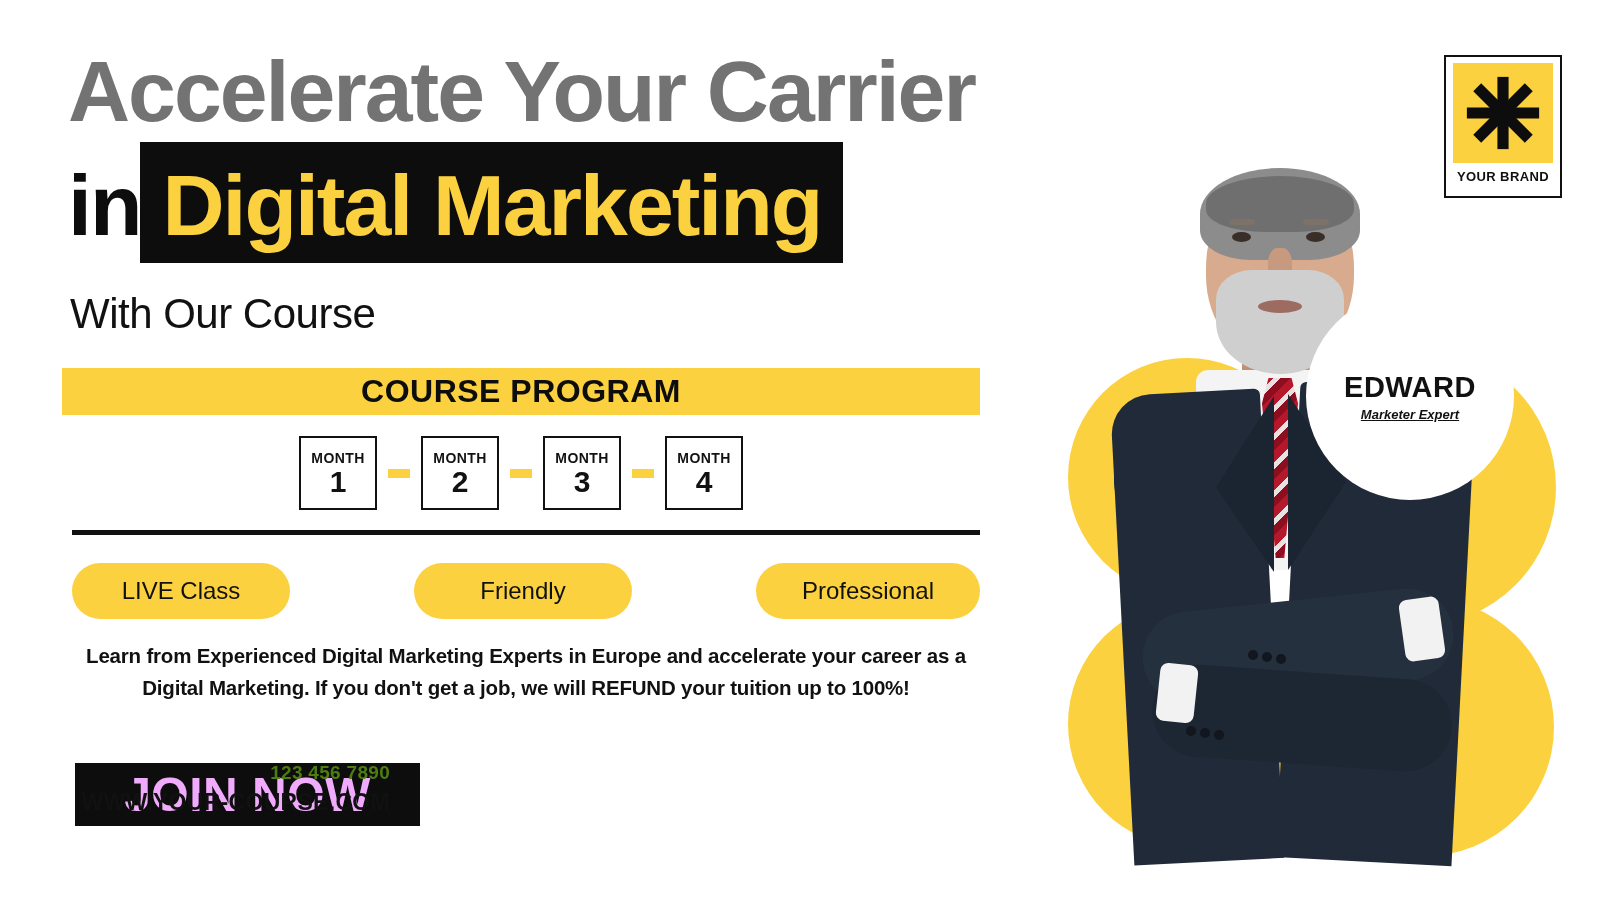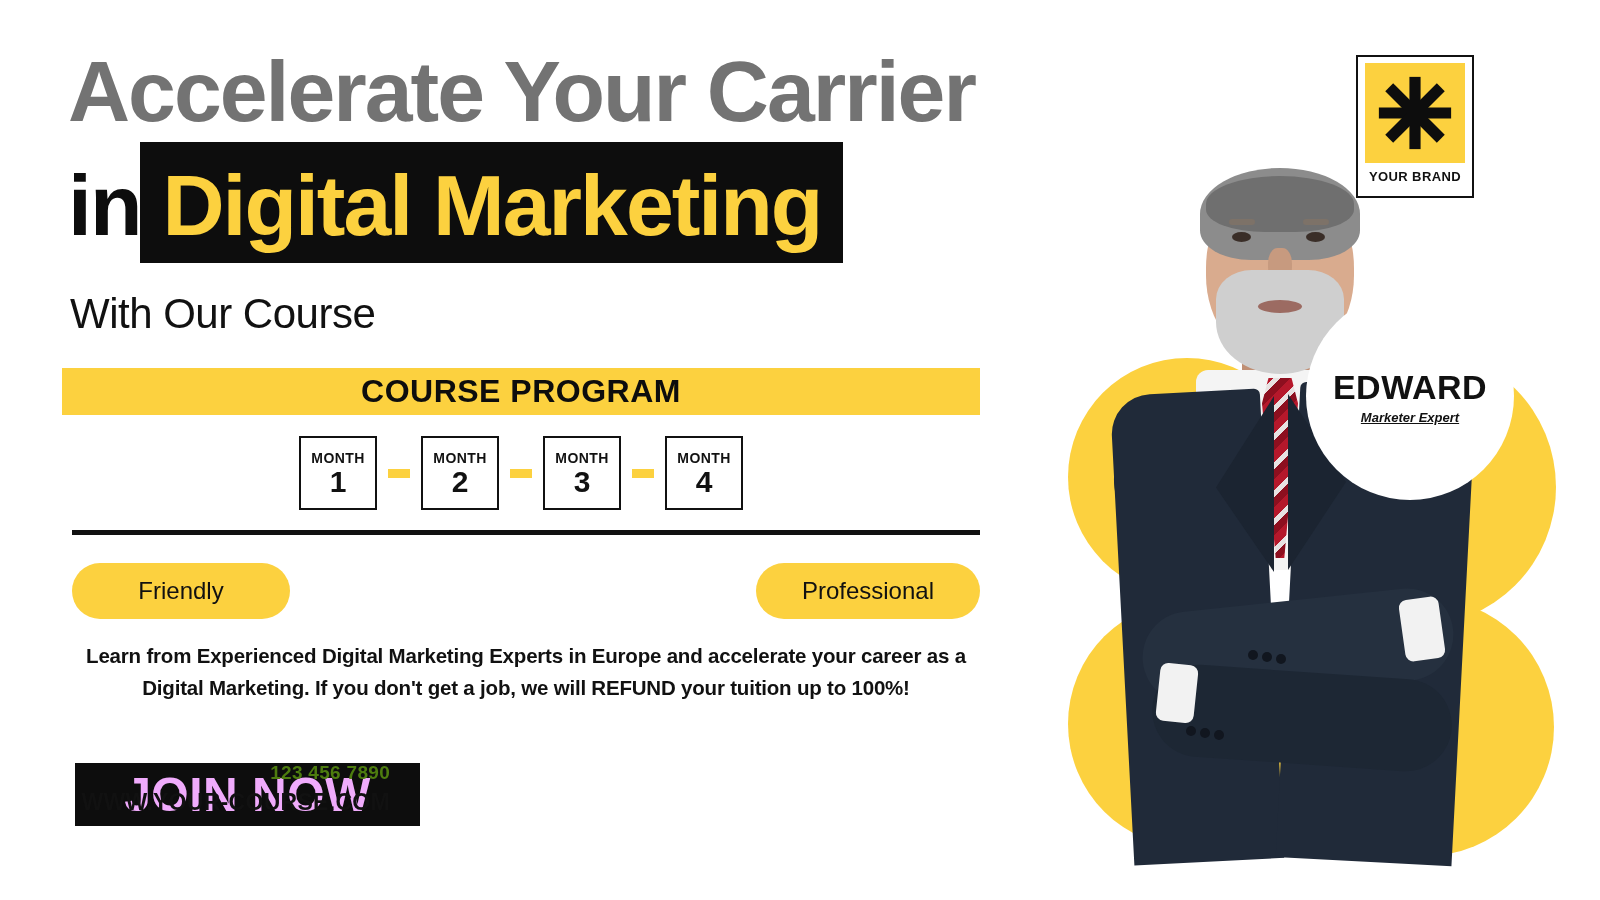--- a/index.html
+++ b/index.html
@@ -92,21 +92,21 @@
 
   
   .contact {
     position:absolute; right:620px; top:762px; text-align:right;
   }
   .contact .phone { font-size:19px; font-weight:bold; color:#4d7c0f; letter-spacing:0.3px; }
   .contact .site { font-size:23px; font-weight:bold; color:#111; letter-spacing:0.3px; margin-top:5px; }
 
   
   .logo {
-    position:absolute; left:1356px; top:55px; width:118px; height:143px;
+    position:absolute; left:1444px; top:55px; width:118px; height:143px;
     border:2px solid #111; background:#fff;
     display:flex; flex-direction:column; align-items:center;
   }
   .logo-mark {
     width:100px; height:100px; background:#FCD13F; margin-top:6px;
     display:flex; align-items:center; justify-content:center; position:relative;
   }
   .logo-name {
     font-size:13px; font-weight:bold; color:#111; letter-spacing:0.4px;
     margin-top:6px;
@@ -212,21 +212,21 @@
     position:absolute; left:330px; top:412px; width:130px; height:130px;
     background:#202a39; border-radius:20px 66px 0 0; transform:rotate(6deg);
   }
 
   
   .badge {
     position:absolute; left:296px; top:292px; width:208px; height:208px;
     background:#fff; border-radius:50%;
     display:flex; flex-direction:column; align-items:center; justify-content:center;
   }
-  .badge .bname { font-size:34px; font-weight:bold; color:#111; letter-spacing:0.5px; }
+  .badge .bname { font-size:29px; font-weight:bold; color:#111; letter-spacing:0.5px; }
   .badge .brole { font-size:13px; font-style:italic; font-weight:bold; color:#111; margin-top:3px;text-decoration:underline; }
 </style>
 </head>
 <body>
 
 <div class="poster">
 
   <div class="left">
 
     <div class="headline">
@@ -260,20 +260,21 @@
       <div class="dash"></div>
       <div class="month-box">
         <span class="mlabel">MONTH</span>
         <span class="mnum">4</span>
       </div>
     </div>
 
     <div class="divider"></div>
 
     <div class="pills">
+      <div class="pill">LIVE Class</div>
       <div class="pill">Friendly</div>
       <div class="pill">Professional</div>
     </div>
 
     <div class="desc">Learn from Experienced Digital Marketing Experts in Europe and accelerate your career as a Digital Marketing. If you don't get a job, we will REFUND your tuition up to 100%!</div>
 
     <div class="join-btn">
       <span>JOIN NOW</span>
     </div>
 

